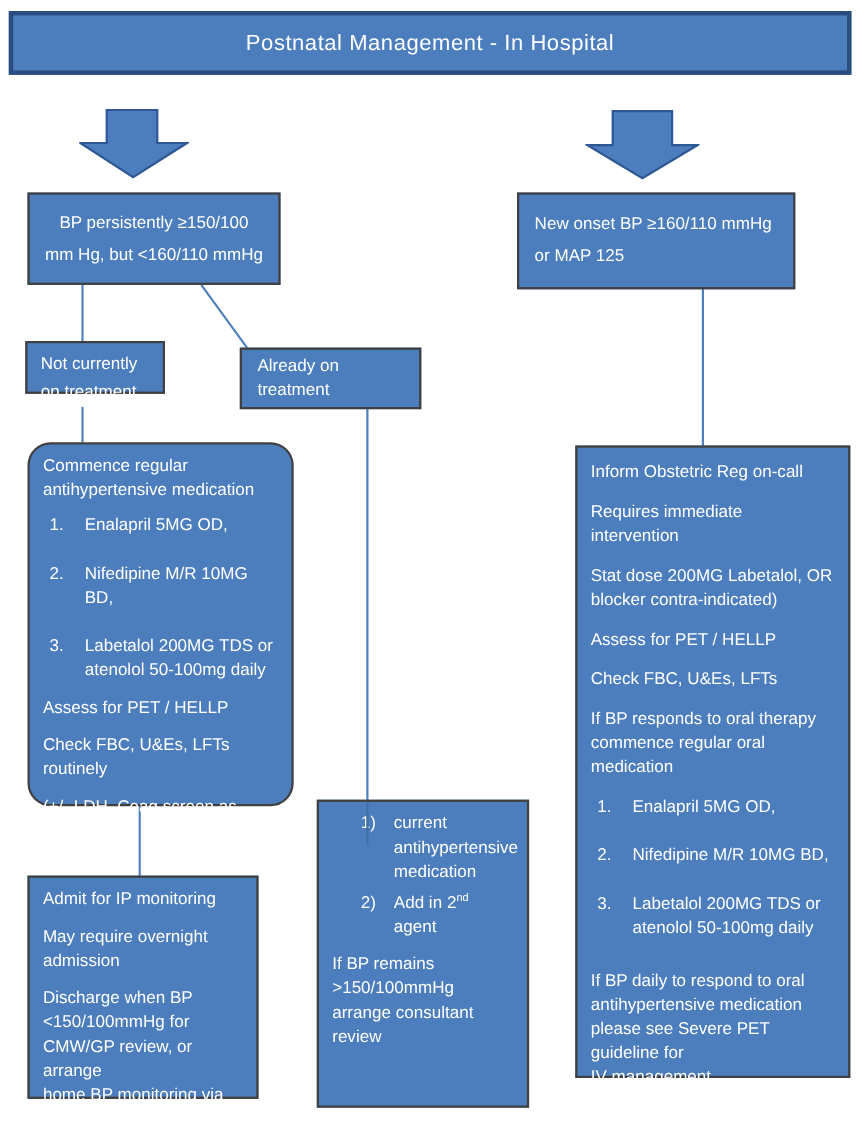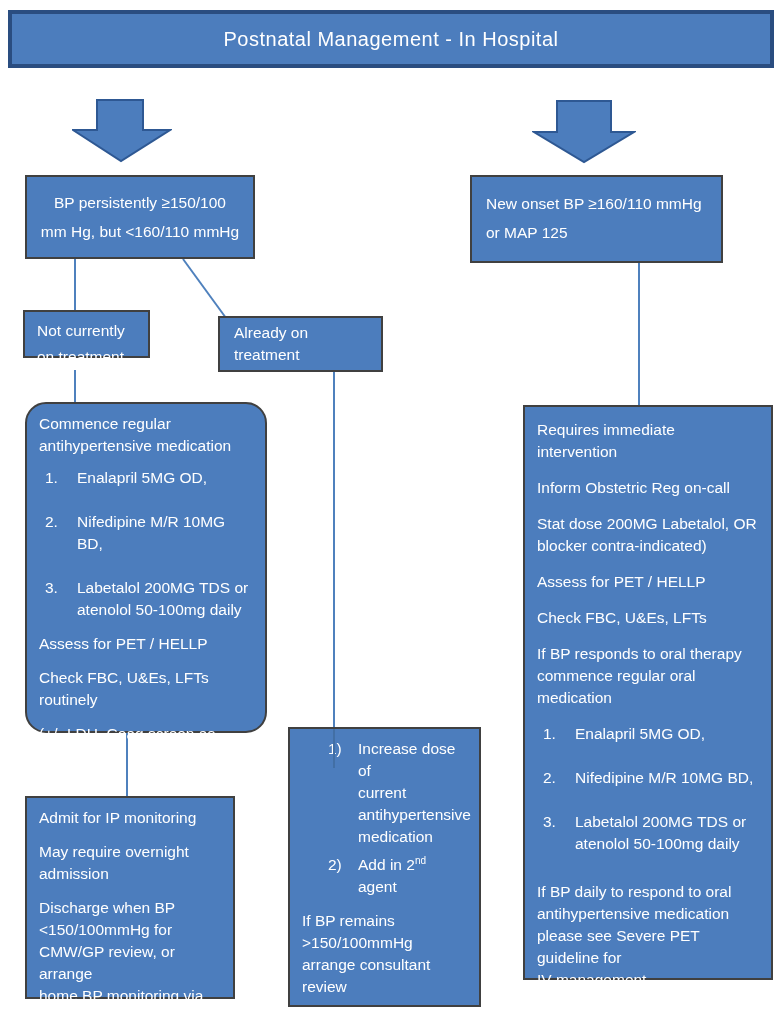--- a/index.html
+++ b/index.html
@@ -129,41 +129,40 @@
       <span class="line">&lt;150/100mmHg for</span>
       <span class="line">CMW/GP review, or arrange</span>
       <span class="line">home BP monitoring via DCU</span>
     </div>
   </div>
 
   <div class="node bp150 txt">
     <div class="li mb6">
       <span class="num">1)</span>
       <span class="itxt">
-        <span class="line">Increase dose of</span>
         <span class="line">current</span>
         <span class="line">antihypertensive</span>
         <span class="line">medication</span>
       </span>
     </div>
     <div class="li mb12">
       <span class="num">2)</span>
       <span class="itxt"><span>Add in 2</span><sup>nd</sup><span> agent</span></span>
     </div>
     <div class="p">
       <span class="line">If BP remains</span>
       <span class="line">&gt;150/100mmHg</span>
       <span class="line">arrange consultant</span>
       <span class="line">review</span>
     </div>
   </div>
 
   <div class="node severe txt">
+    <div class="p">Inform Obstetric Reg on-call</div>
     <div class="p">Requires immediate intervention</div>
-    <div class="p">Inform Obstetric Reg on-call</div>
     <div class="p">
       <span class="line">Stat dose 200MG Labetalol, OR</span>
       <span class="line">blocker contra-indicated)</span>
     </div>
     <div class="p">Assess for PET / HELLP</div>
     <div class="p">Check FBC, U&amp;Es, LFTs</div>
     <div class="p">
       <span class="line">If BP responds to oral therapy</span>
       <span class="line">commence regular oral medication</span>
     </div>

